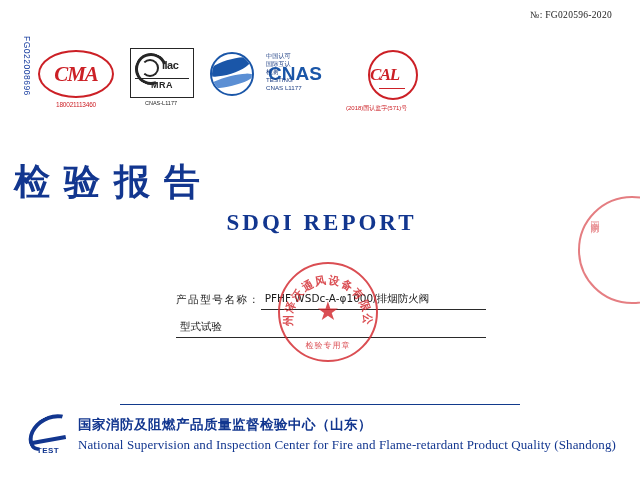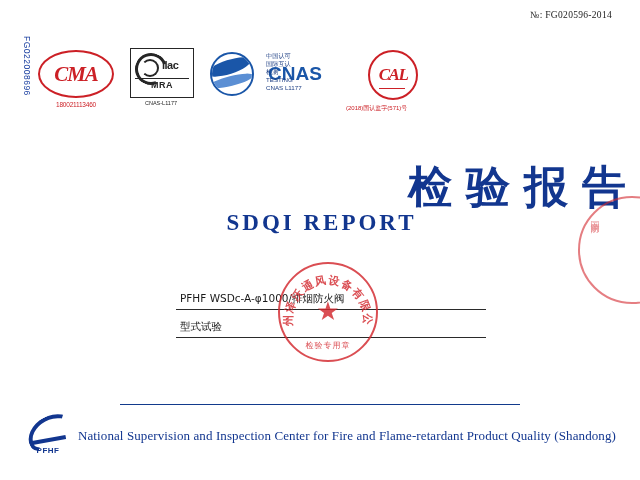--- a/index.html
+++ b/index.html
@@ -203,21 +203,21 @@
 
   
   .logo-cal { left: 330px; top: 8px; }
   .cal-circle {
     width: 46px; height: 46px;
     border-radius: 50%;
     border: 2.5px solid #cc2026;
     position: relative;
     display: flex;
     align-items: center;
-    justify-content: center;
+    justify-content: flex-start;
   }
   .cal-inner {
     font-family: "Liberation Serif", serif;
     font-weight: bold;
     font-style: italic;
     font-size: 17px;
     color: #cc2026;
     letter-spacing: -1.5px;
   }
   .cal-under {
@@ -236,23 +236,23 @@
     white-space: nowrap;
     transform: translateX(-22px);
     font-family: "Liberation Sans", sans-serif;
   }
 
   
   .title-cn {
     position: absolute;
     left: 0; right: 0;
     top: 158px;
-    text-align: right;
+    text-align: left;
     font-family: Liberation Sans, sans-serif;
-    font-size: 44px;
+    font-size: 36px;
     font-weight: bold;
     color: #12368f;
     letter-spacing: 14px;
     text-indent: 14px;
   }
   .title-en {
     position: absolute;
     left: 0; right: 0;
     top: 210px;
     text-align: center;
@@ -434,21 +434,21 @@
     white-space: nowrap;
   }
 </style>
 </head>
 <body>
 
 <div class="page">
 
   <div class="serial">
     <span>№:</span>
-    <span>FG020596-2014</span>
+    <span>FG020596-2020</span>
   </div>
 
   <div class="vert-code">FG022008696</div>
 
   <div class="logos">
 
     <div class="logo logo-ilac">
       <div class="ilac-box">
         <span class="ilac-swirl"></span>
         <span class="ilac-swirl2"></span>
@@ -488,20 +488,21 @@
       </div>
       <div class="cal-caption">(2018)国认监字(571)号</div>
     </div>
   </div>
 
   <div class="title-cn">检验报告</div>
   <div class="title-en">SDQI REPORT</div>
 
   <div class="fields">
     <div class="field-row">
+      <span class="field-label">产品型号名称：</span>
       <span class="field-value">PFHF WSDc-A-φ1000/排烟防火阀</span>
     </div>
     <div class="field-row">
       <span class="field-value">型式试验</span>
     </div>
   </div>
 
   <div class="seal">
     <svg class="seal-arc" viewBox="0 0 96 96">
       <defs>
@@ -517,20 +518,21 @@
 
   <div class="seal-edge">
     <span class="seal-edge-text">国家消防</span>
   </div>
 
   <div class="footer-rule"></div>
   <div class="footer">
     <div class="sdqi-mark">
       <span class="sdqi-swoosh"></span>
       <span class="sdqi-bar"></span>
-      <span class="sdqi-label">PFHF</span>
+      <span class="sdqi-label">TEST</span>
     </div>
     <div class="footer-texts">
+      <div class="footer-cn">国家消防及阻燃产品质量监督检验中心（山东）</div>
       <div class="footer-en">National Supervision and Inspection Center for Fire and Flame-retardant Product Quality (Shandong)</div>
     </div>
   </div>
 
 </div>
 
 </body></html>

